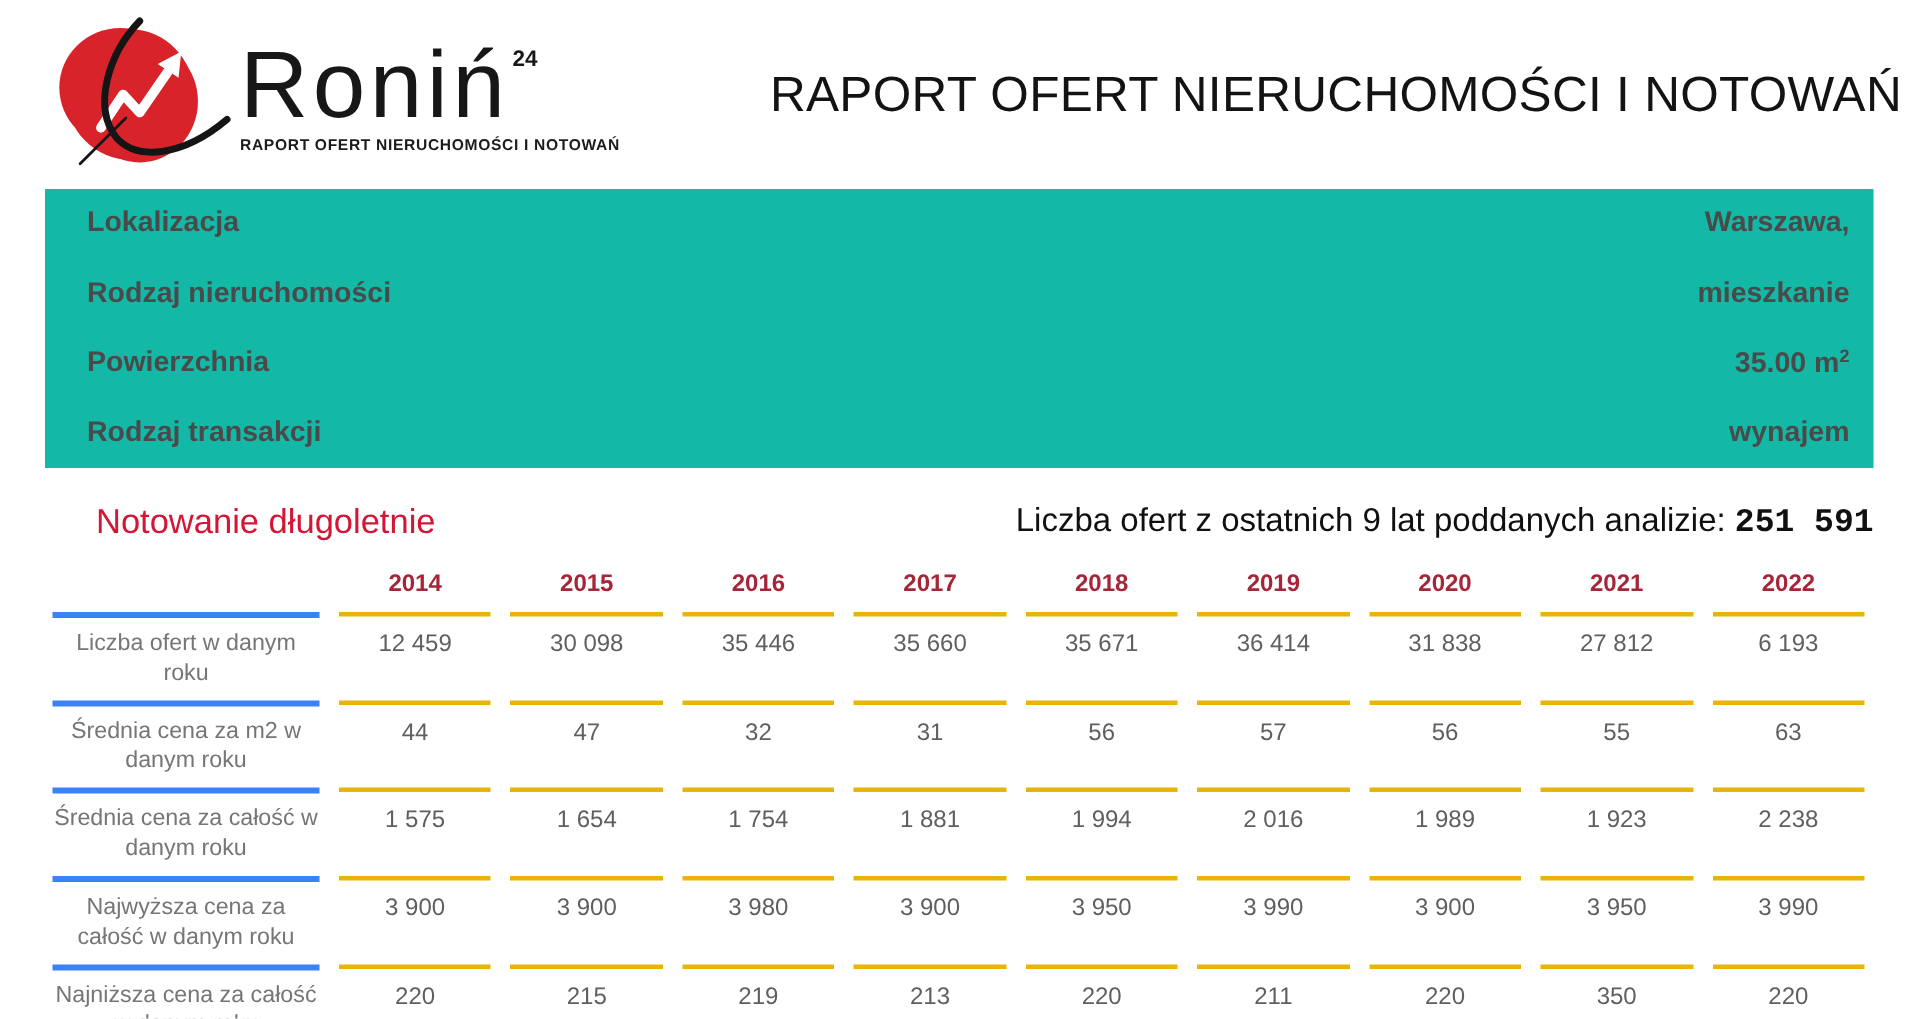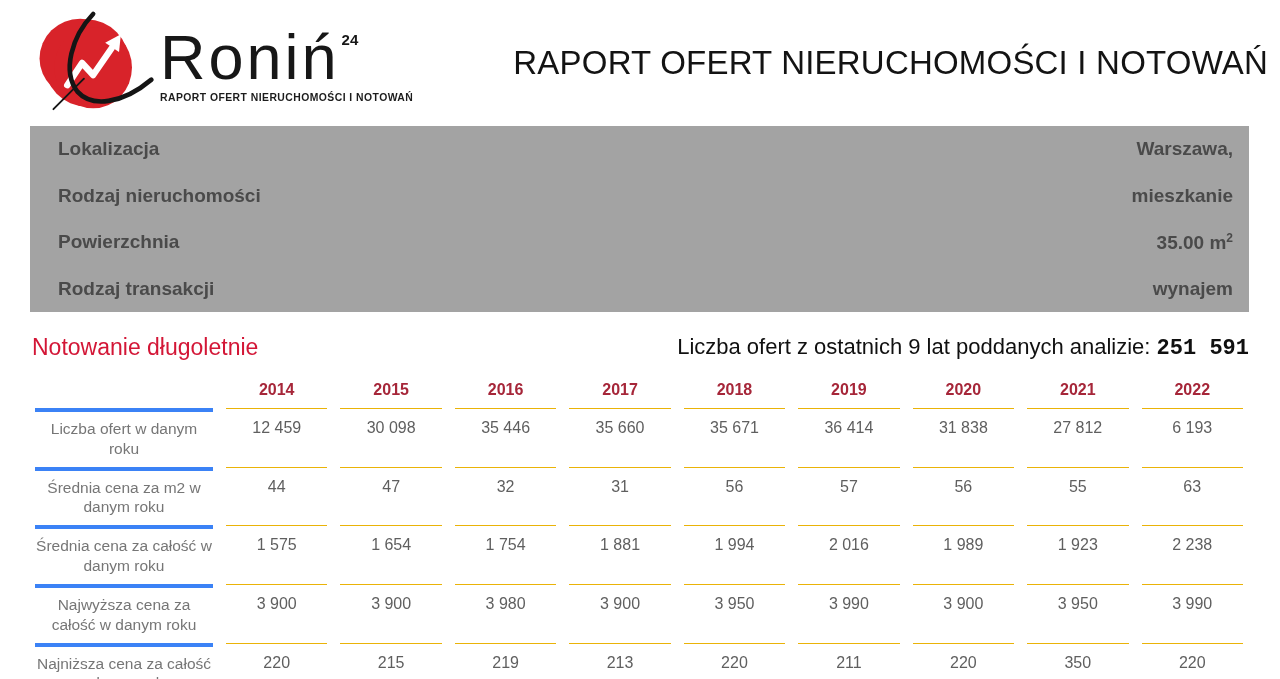--- a/index.html
+++ b/index.html
@@ -14,42 +14,42 @@
   .logo-name-row { white-space:nowrap; line-height:1; }
   .logo-name { font-size:63px; letter-spacing:3px; color:#171717; }
   .logo-sup { display:inline-block; font-size:15px; font-weight:bold; color:#171717;
     transform:translateY(-34px); margin-left:2px; }
   .logo-tagline { font-size:10.4px; font-weight:bold; letter-spacing:0.45px;
     color:#1c1c1c; margin-top:3px; white-space:nowrap; }
   .page-title { flex:1; text-align:right; padding-right:12px; font-size:33px;
     font-weight:normal; white-space:nowrap; color:#131313; letter-spacing:0.2px; }
 
   
-  .filters { background:#a3a3a3; margin:0 31px 0 30px; padding:0 16px 0 28px; }
+  .filters { background:#14b8a6; margin:0 31px 0 30px; padding:0 16px 0 28px; }
   .filter-row { height:46.5px; display:flex; align-items:center; justify-content:space-between; }
   .filter-label, .filter-value { font-size:19px; font-weight:bold; color:#4a4a4a; }
   .filter-value sup { font-size:12px; }
 
   
-  .section-head { margin:22px 31px 0 32px; display:flex; align-items:flex-start;
+  .section-head { margin:22px 31px 0 64px; display:flex; align-items:flex-start;
     justify-content:space-between; }
   .section-title { font-size:23px; font-weight:normal; color:#d31636; }
   .summary { font-size:22px; color:#101010; white-space:nowrap; }
   .summary b { font-weight:bold;font-family:Liberation Mono, monospace; }
 
   
   .table-wrap { margin:6px 24px 0 22px; }
   table { width:100%; border-collapse:separate; border-spacing:13px 0; table-layout:fixed; }
   thead th { font-size:16px; font-weight:bold; color:#a62639; text-align:center;
     padding:14px 0 9px; }
   col.lbl { width:178px; }
   tbody th { font-size:15.5px; font-weight:normal; color:#767676; text-align:center;
     line-height:1.28; padding:7px 0 8px; border-top:4px solid #3b82f6; }
   tbody td { font-size:16px; color:#5f5f5f; text-align:center; vertical-align:top;
-    padding:10px 0 8px; border-top:1px solid #eab308; }
+    padding:10px 0 8px; border-top:3px solid #eab308; }
   tbody tr:last-child th, tbody tr:last-child td { border-bottom:1px solid #c9c9c9; }
 </style>
 </head>
 <body>
 
 <div class="header">
   <div class="logo">
     <svg class="logo-mark" viewBox="0 0 132 110">
       <ellipse cx="57" cy="55" rx="46" ry="47" fill="#d8232a"></ellipse>
       <ellipse cx="50" cy="50" rx="44" ry="43" fill="#d8232a"></ellipse>

